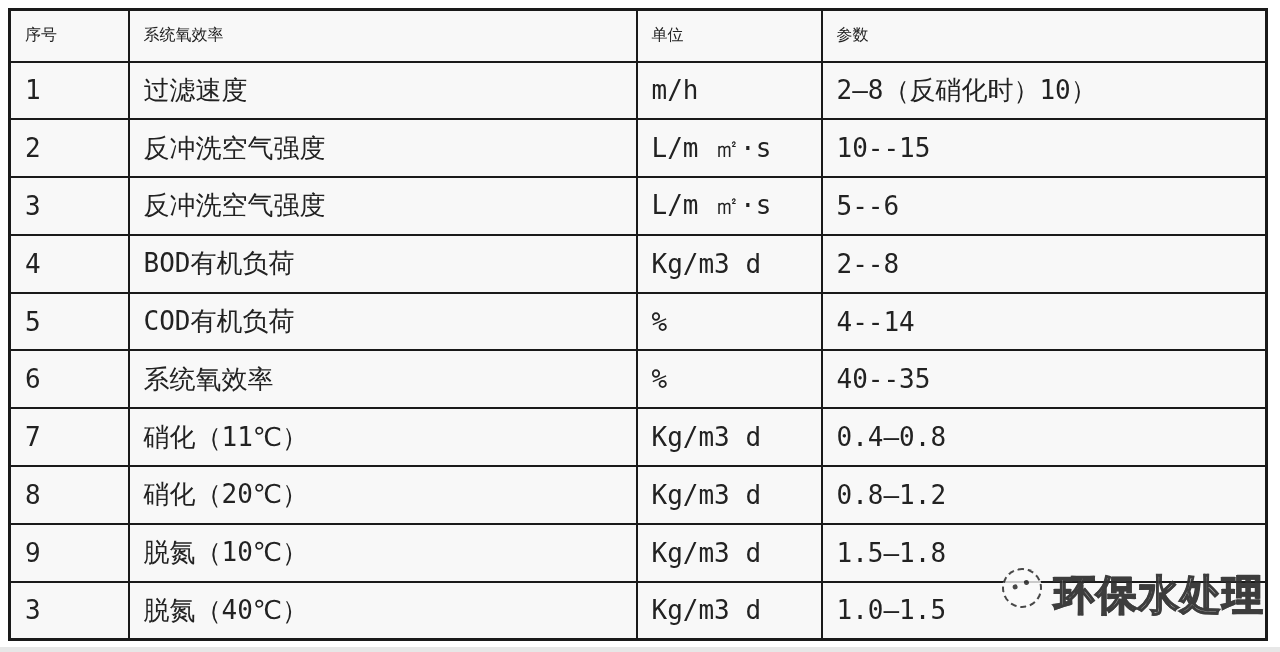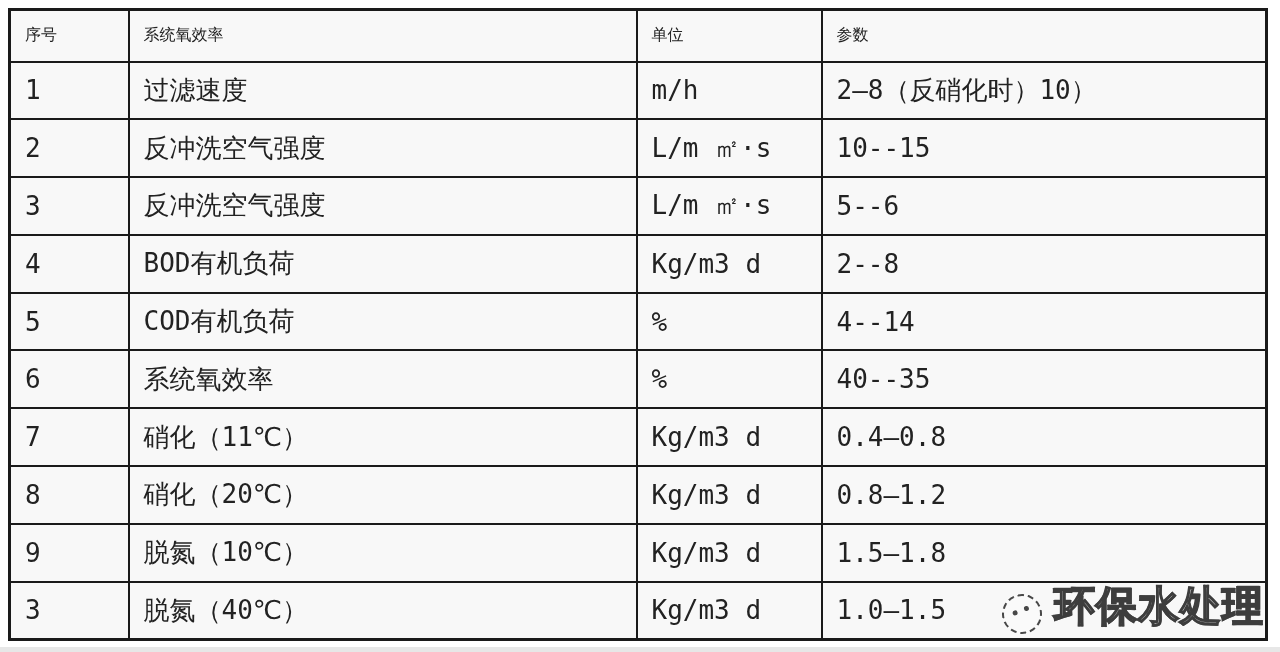--- a/index.html
+++ b/index.html
@@ -45,21 +45,21 @@
   .col-param{ width: auto; }
 
   
   .watermark {
     position: absolute;
     left: 1002px;
     top: 568px;
     width: 266px;
     height: 66px;
     display: flex;
-    align-items: flex-end;
+    align-items: flex-start;
     opacity: 0.92;
     pointer-events: none;
   }
   .wm-logo {
     position: relative;
     width: 40px;
     height: 40px;
     margin-right: 12px;
     border: 2px dashed #3a3a3a;
     border-radius: 50%;

